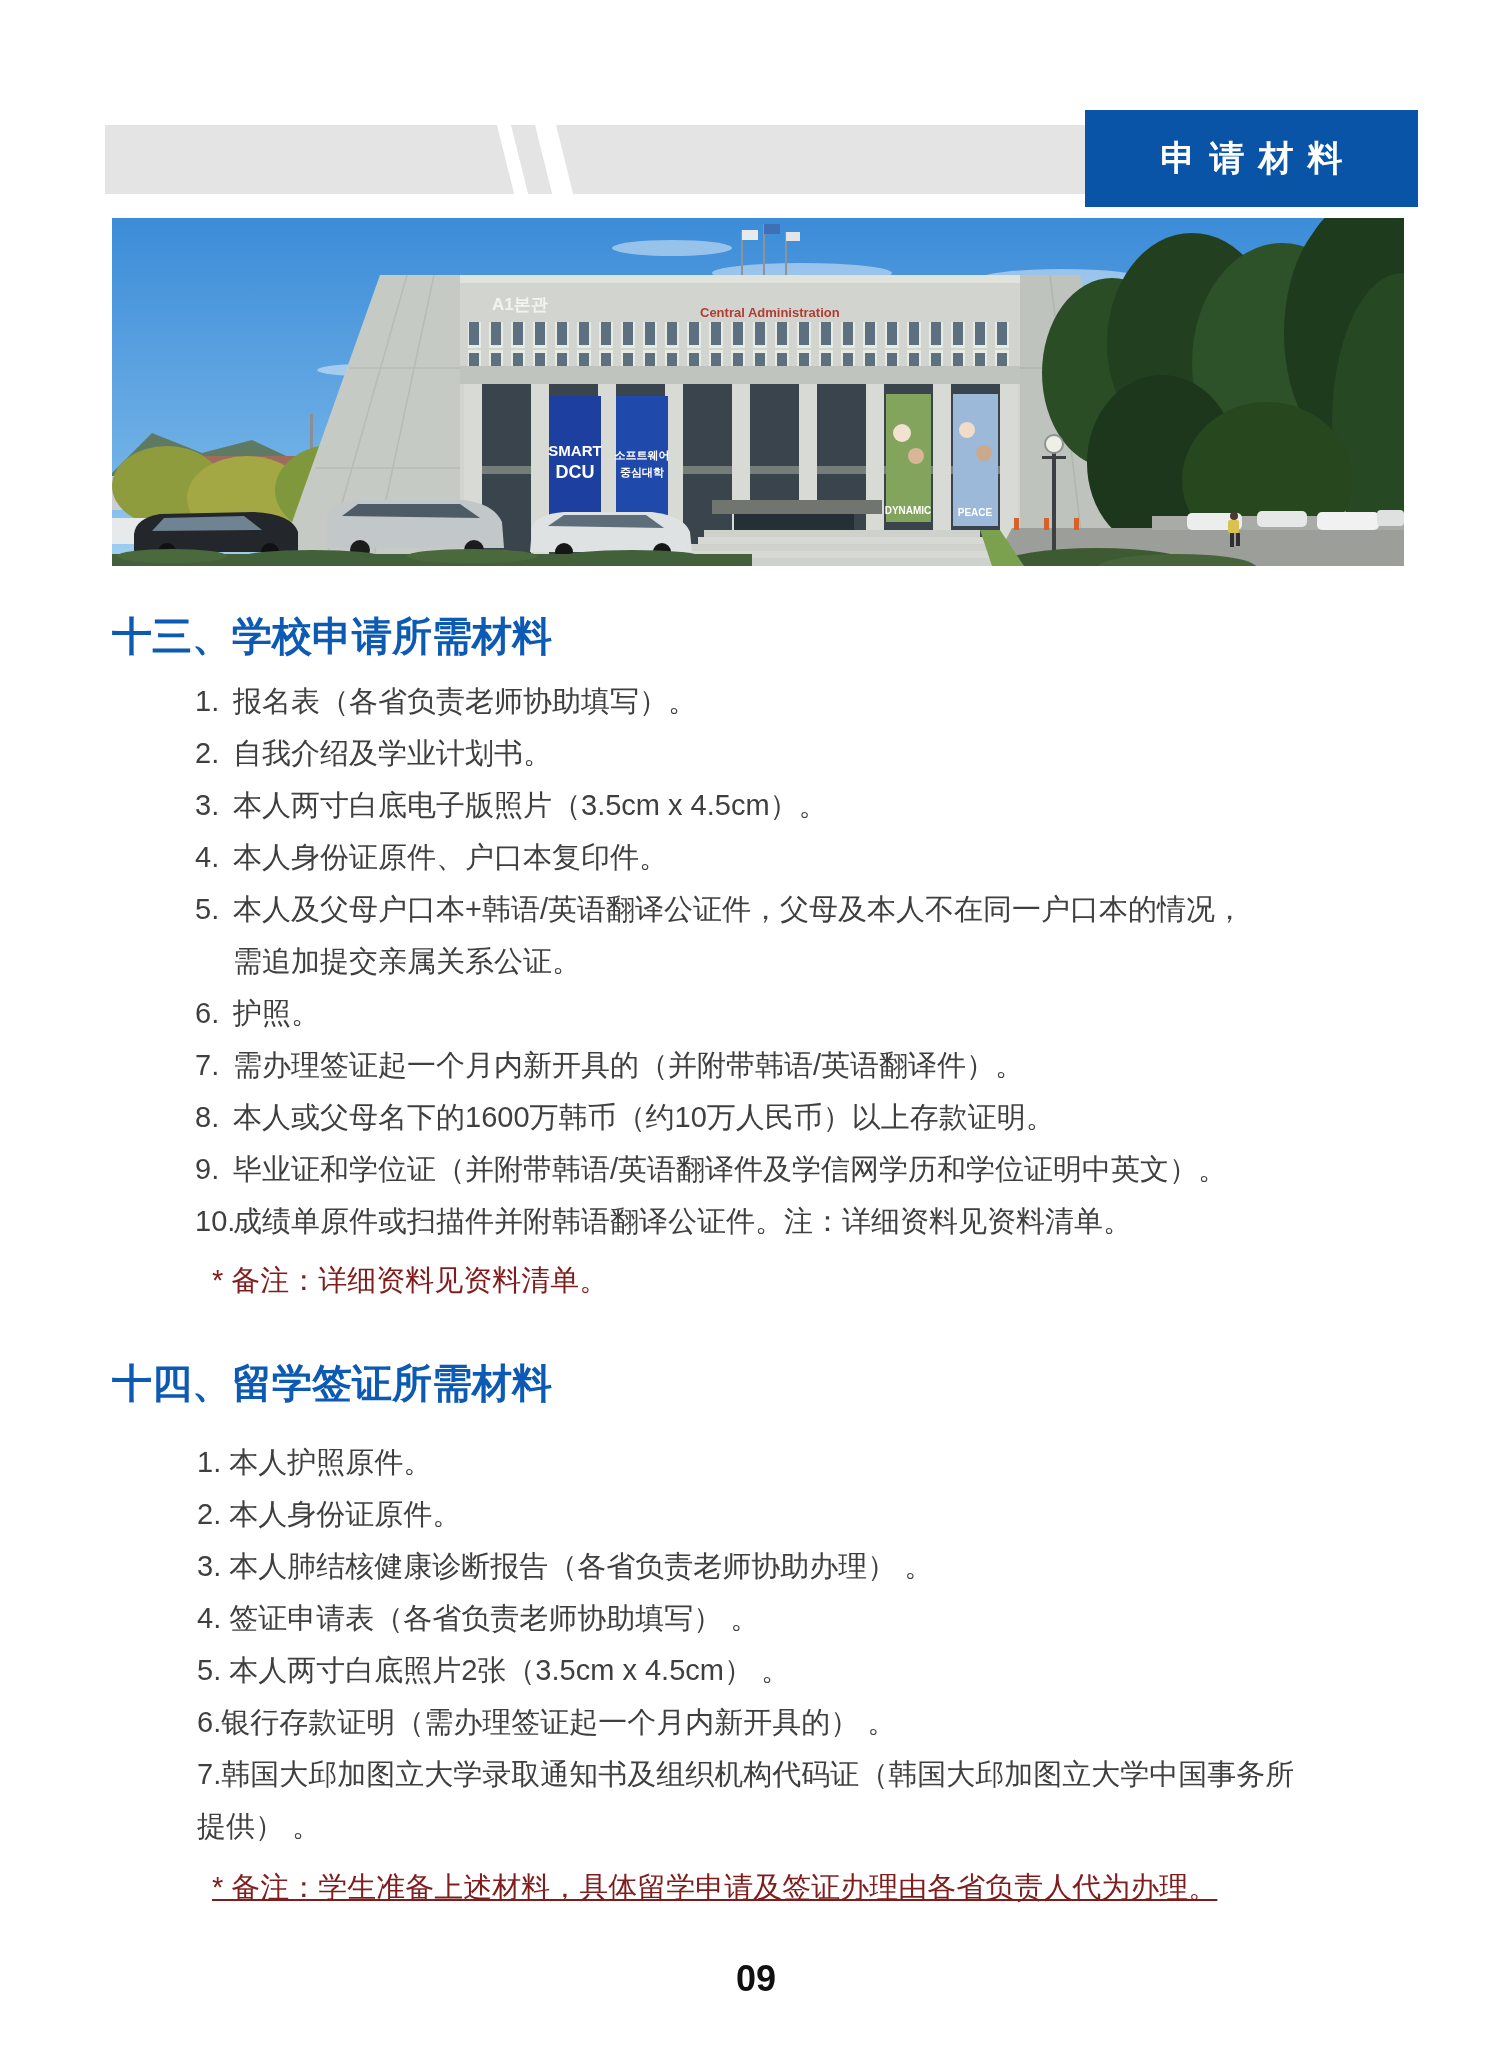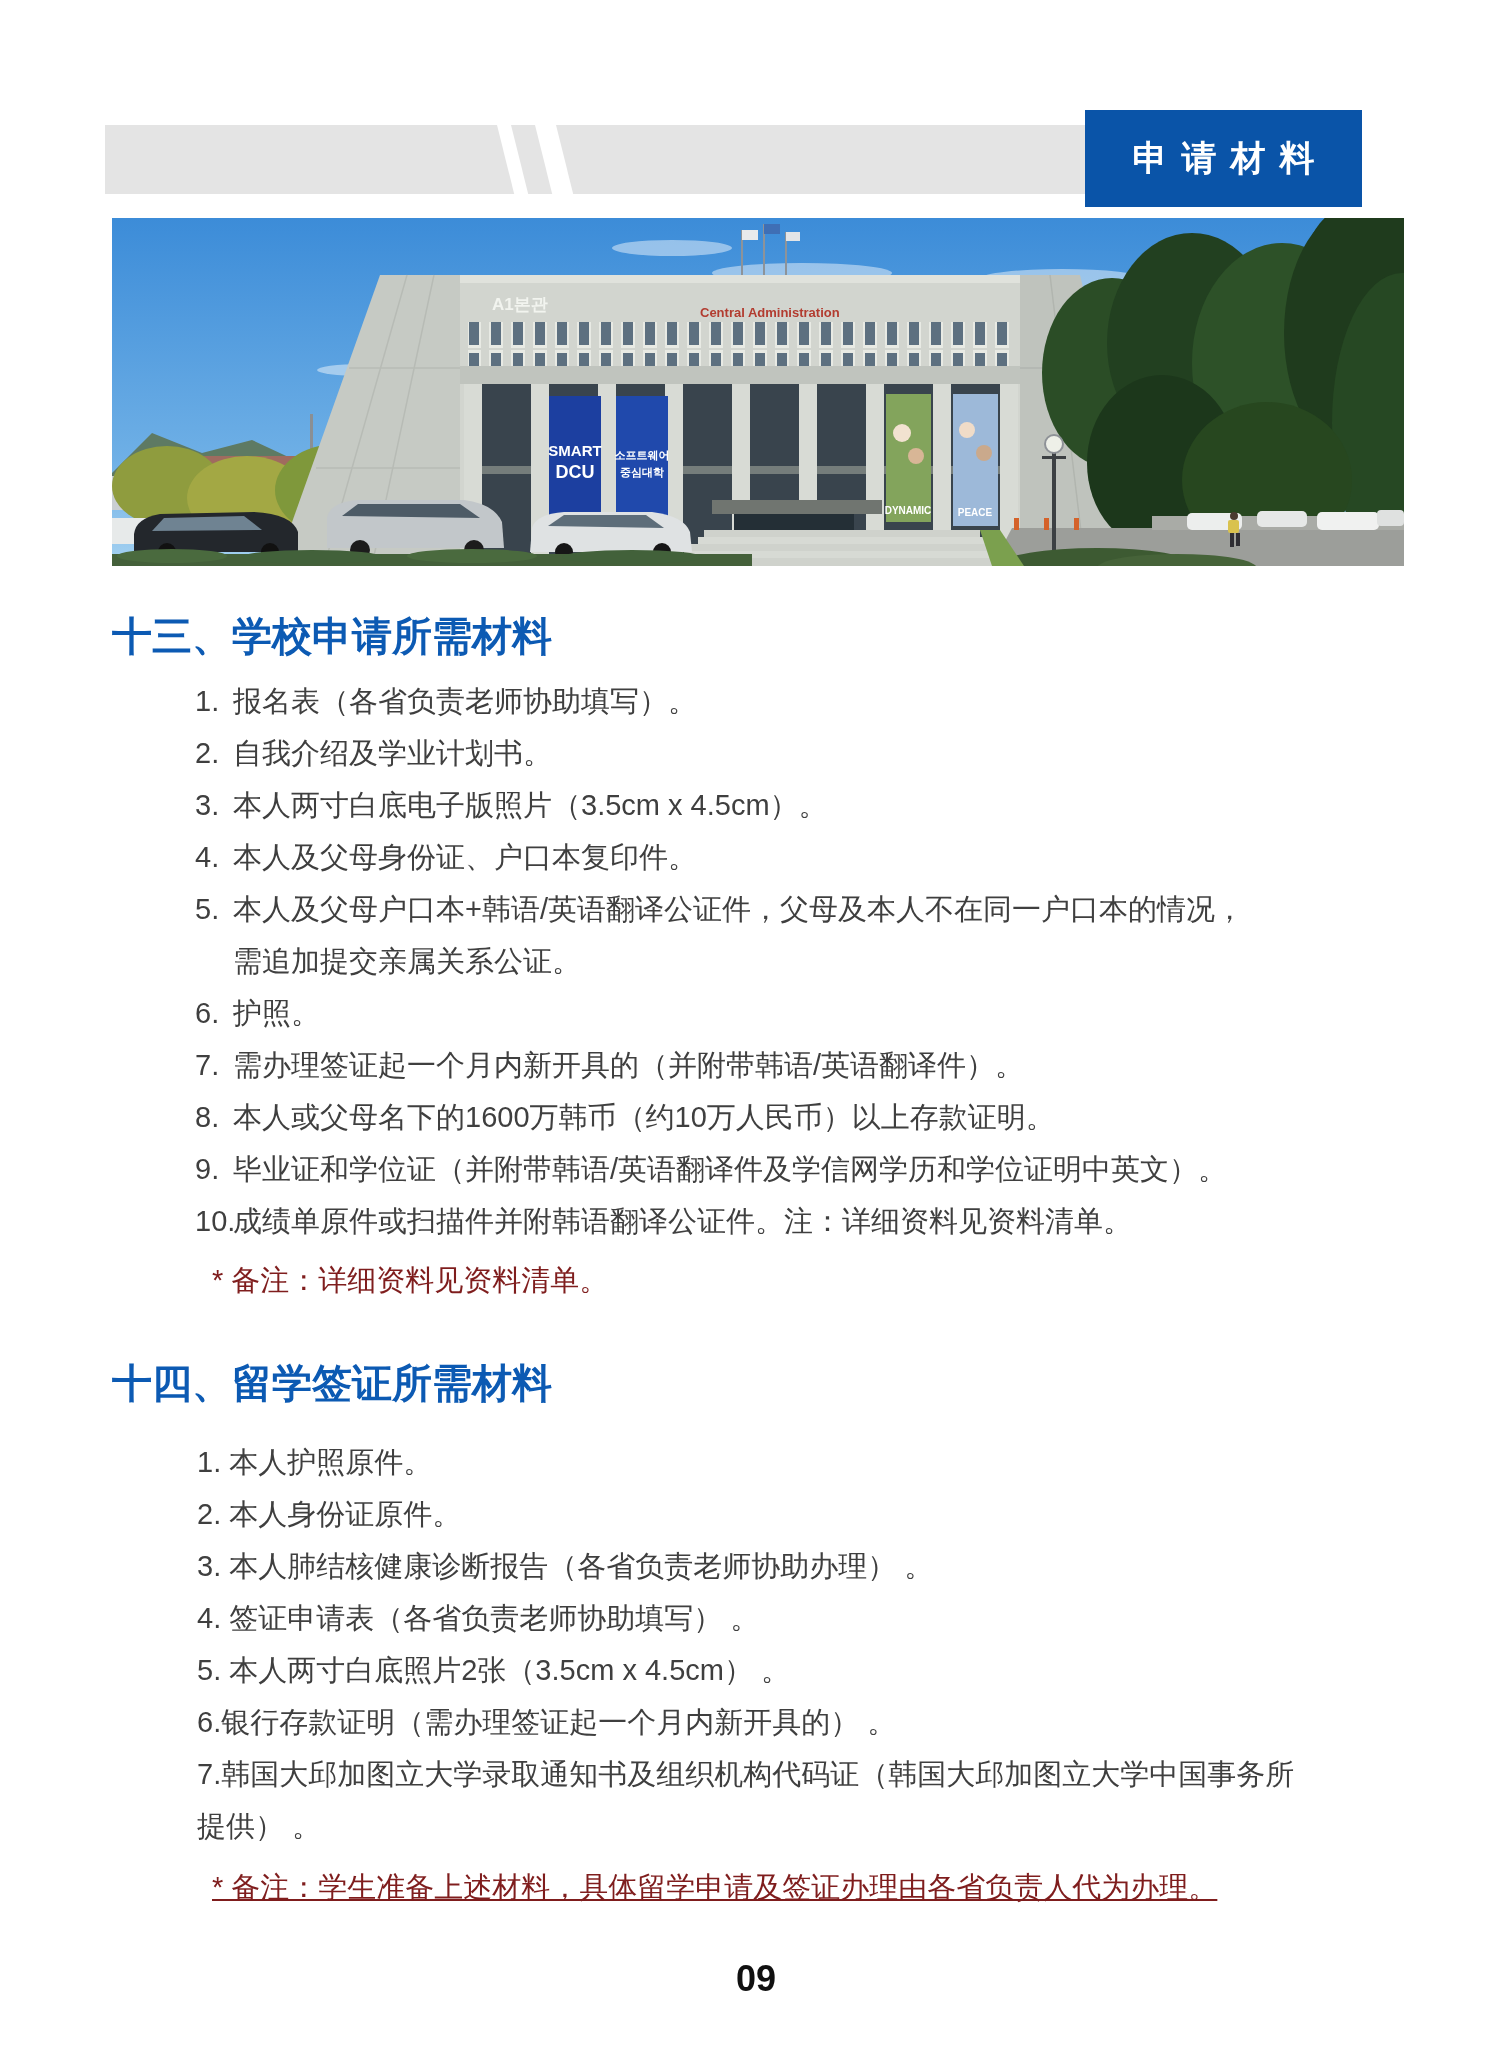--- a/index.html
+++ b/index.html
@@ -24,21 +24,21 @@
     position: absolute; top: 0; height: 69px;
     background: #ffffff;
     transform: skewX(14deg);
     transform-origin: top left;
   }
   .slash.s1 { left: 392px; width: 14px; }
   .slash.s2 { left: 430px; width: 21px; }
   .header-tab {
     position: absolute;
     left: 1085px; top: 110px;
-    width: 277px; height: 97px;
+    width: 333px; height: 97px;
     background: #0a54a8;
     color: #ffffff;
     font-size: 35px;
     font-weight: bold;
     letter-spacing: 14px;
     display: flex;
     align-items: center;
     justify-content: center;
     padding-left: 14px;
     box-sizing: border-box;
@@ -313,21 +313,21 @@
     <div class="row">
       <span class="num">2.</span>
       <span class="txt">自我介绍及学业计划书。</span>
     </div>
     <div class="row">
       <span class="num">3.</span>
       <span class="txt">本人两寸白底电子版照片（3.5cm x 4.5cm）。</span>
     </div>
     <div class="row">
       <span class="num">4.</span>
-      <span class="txt">本人及父母身份证、户口本复印件。</span>
+      <span class="txt">本人身份证原件、户口本复印件。</span>
     </div>
     <div class="row">
       <span class="num">5.</span>
       <span class="txt">本人及父母户口本+韩语/英语翻译公证件，父母及本人不在同一户口本的情况，需追加提交亲属关系公证。</span>
     </div>
     <div class="row">
       <span class="num">6.</span>
       <span class="txt">护照。</span>
     </div>
     <div class="row">

